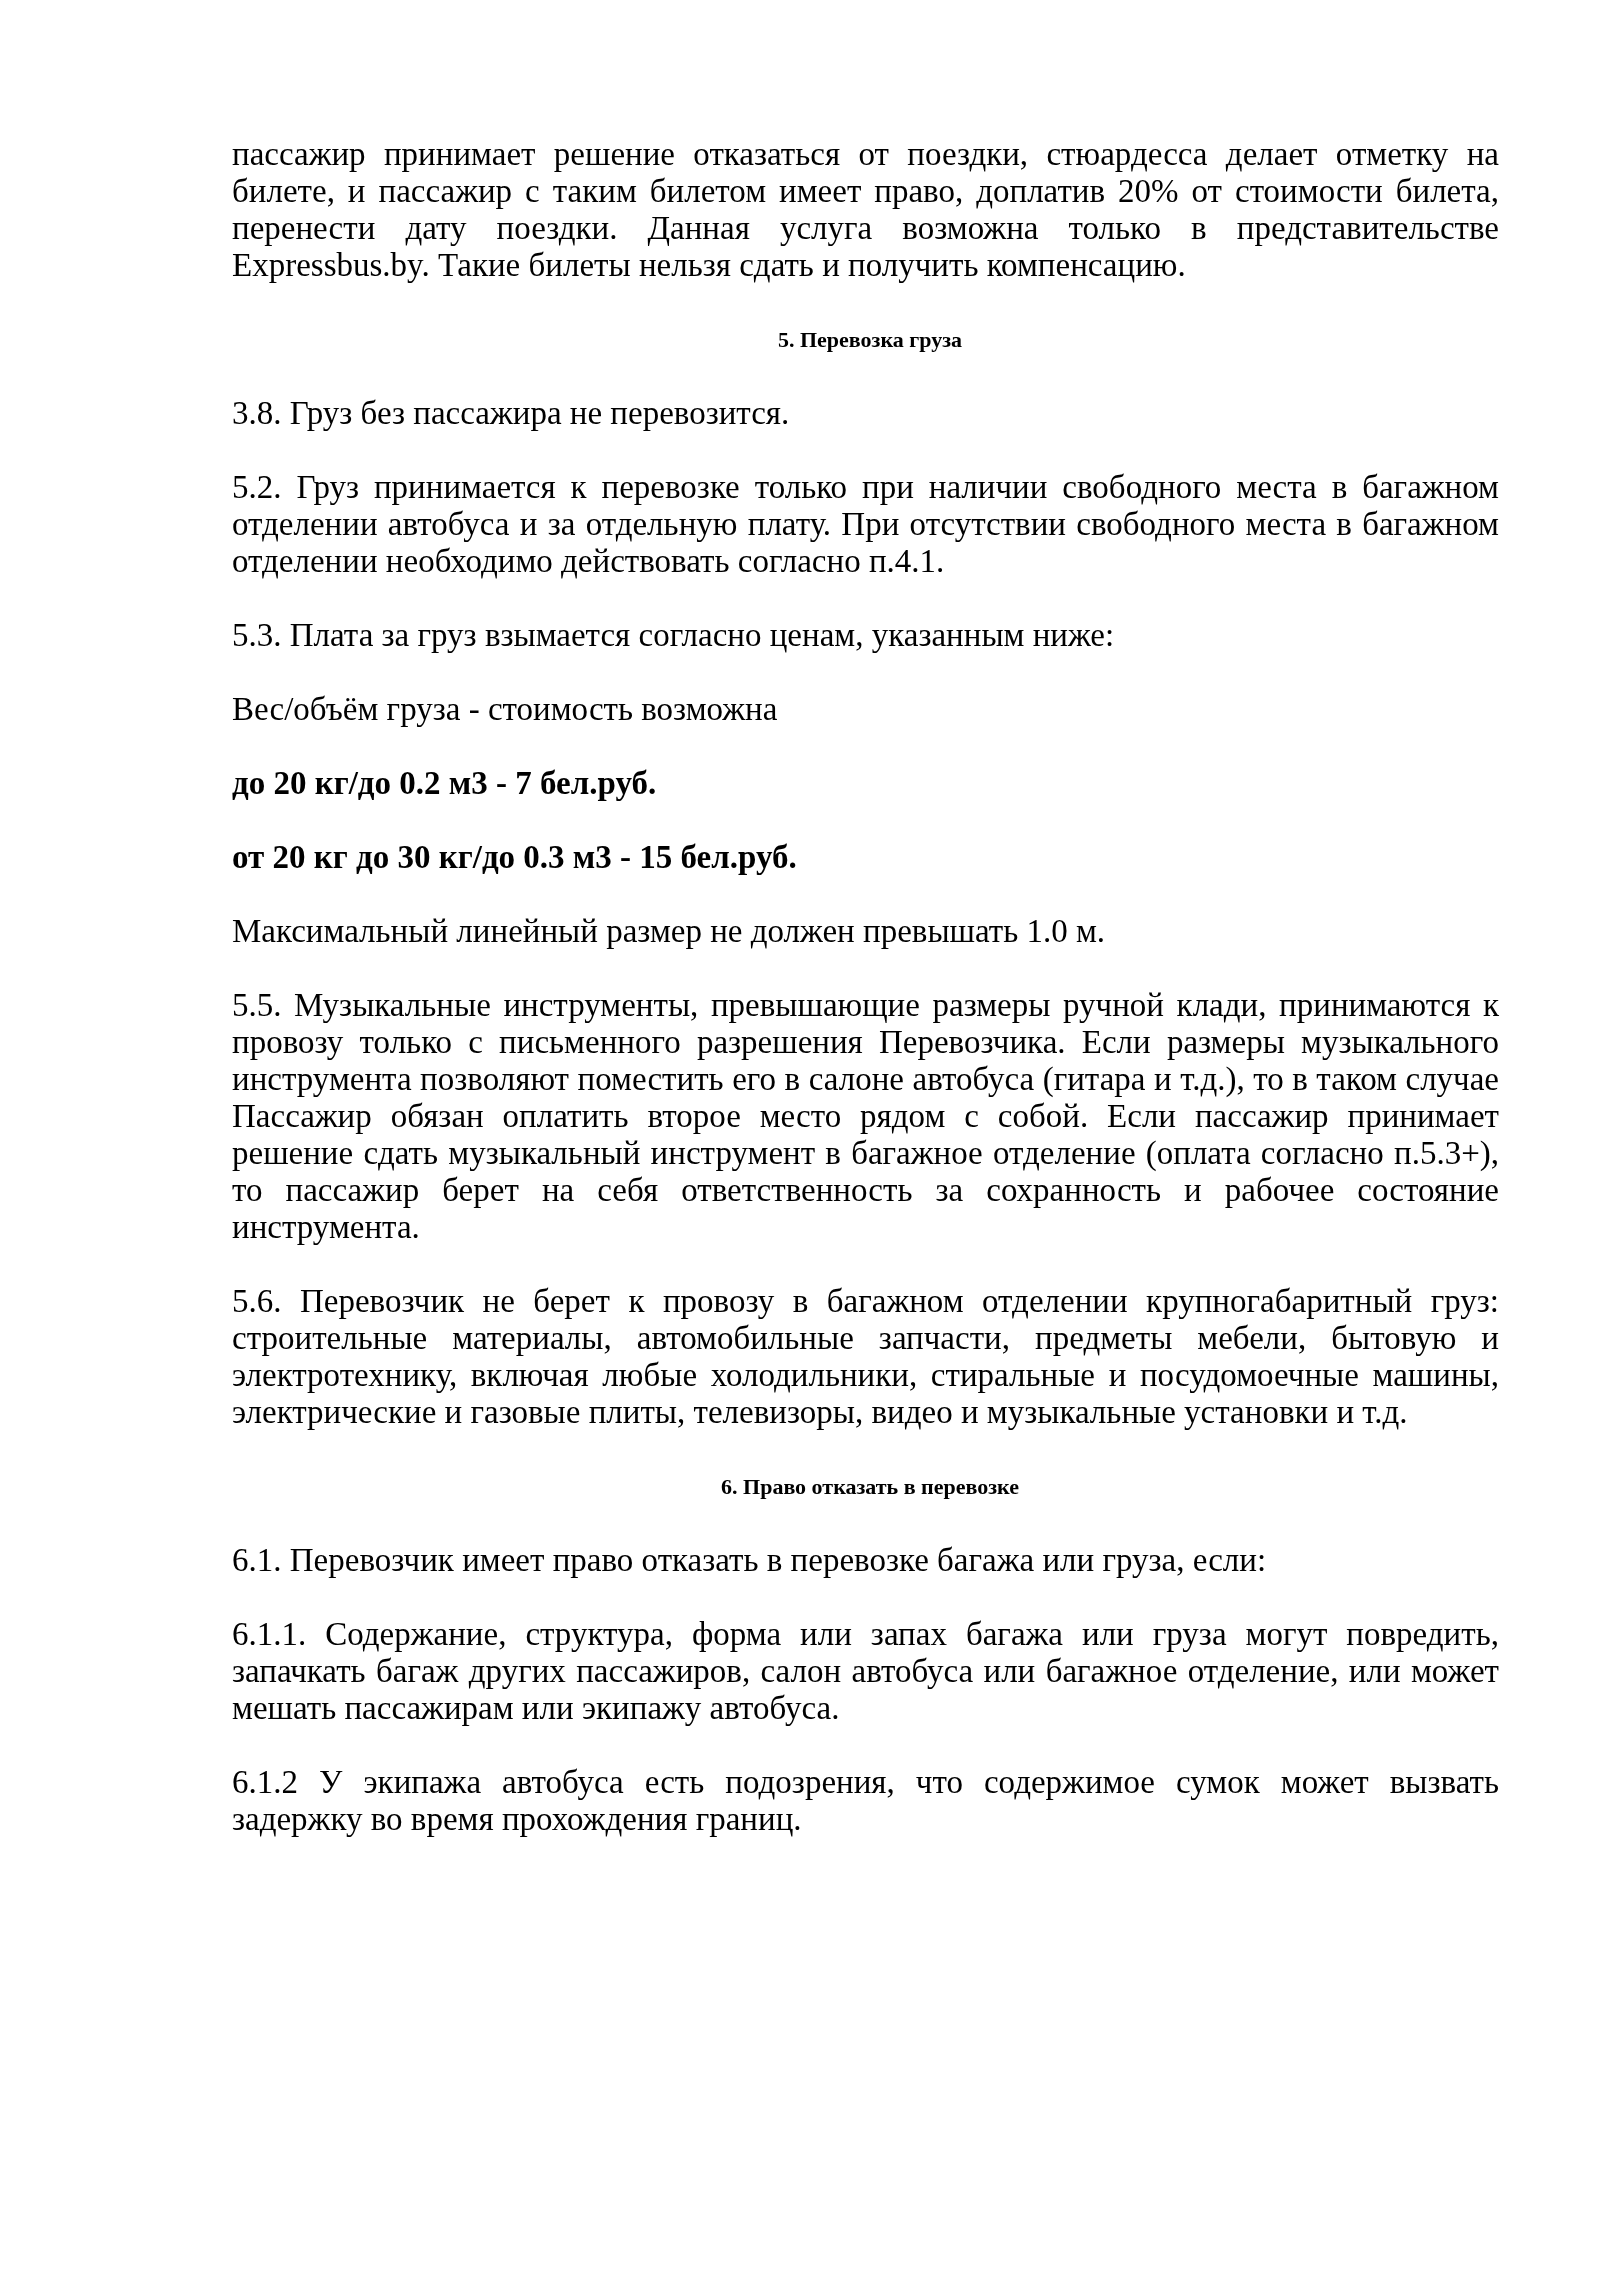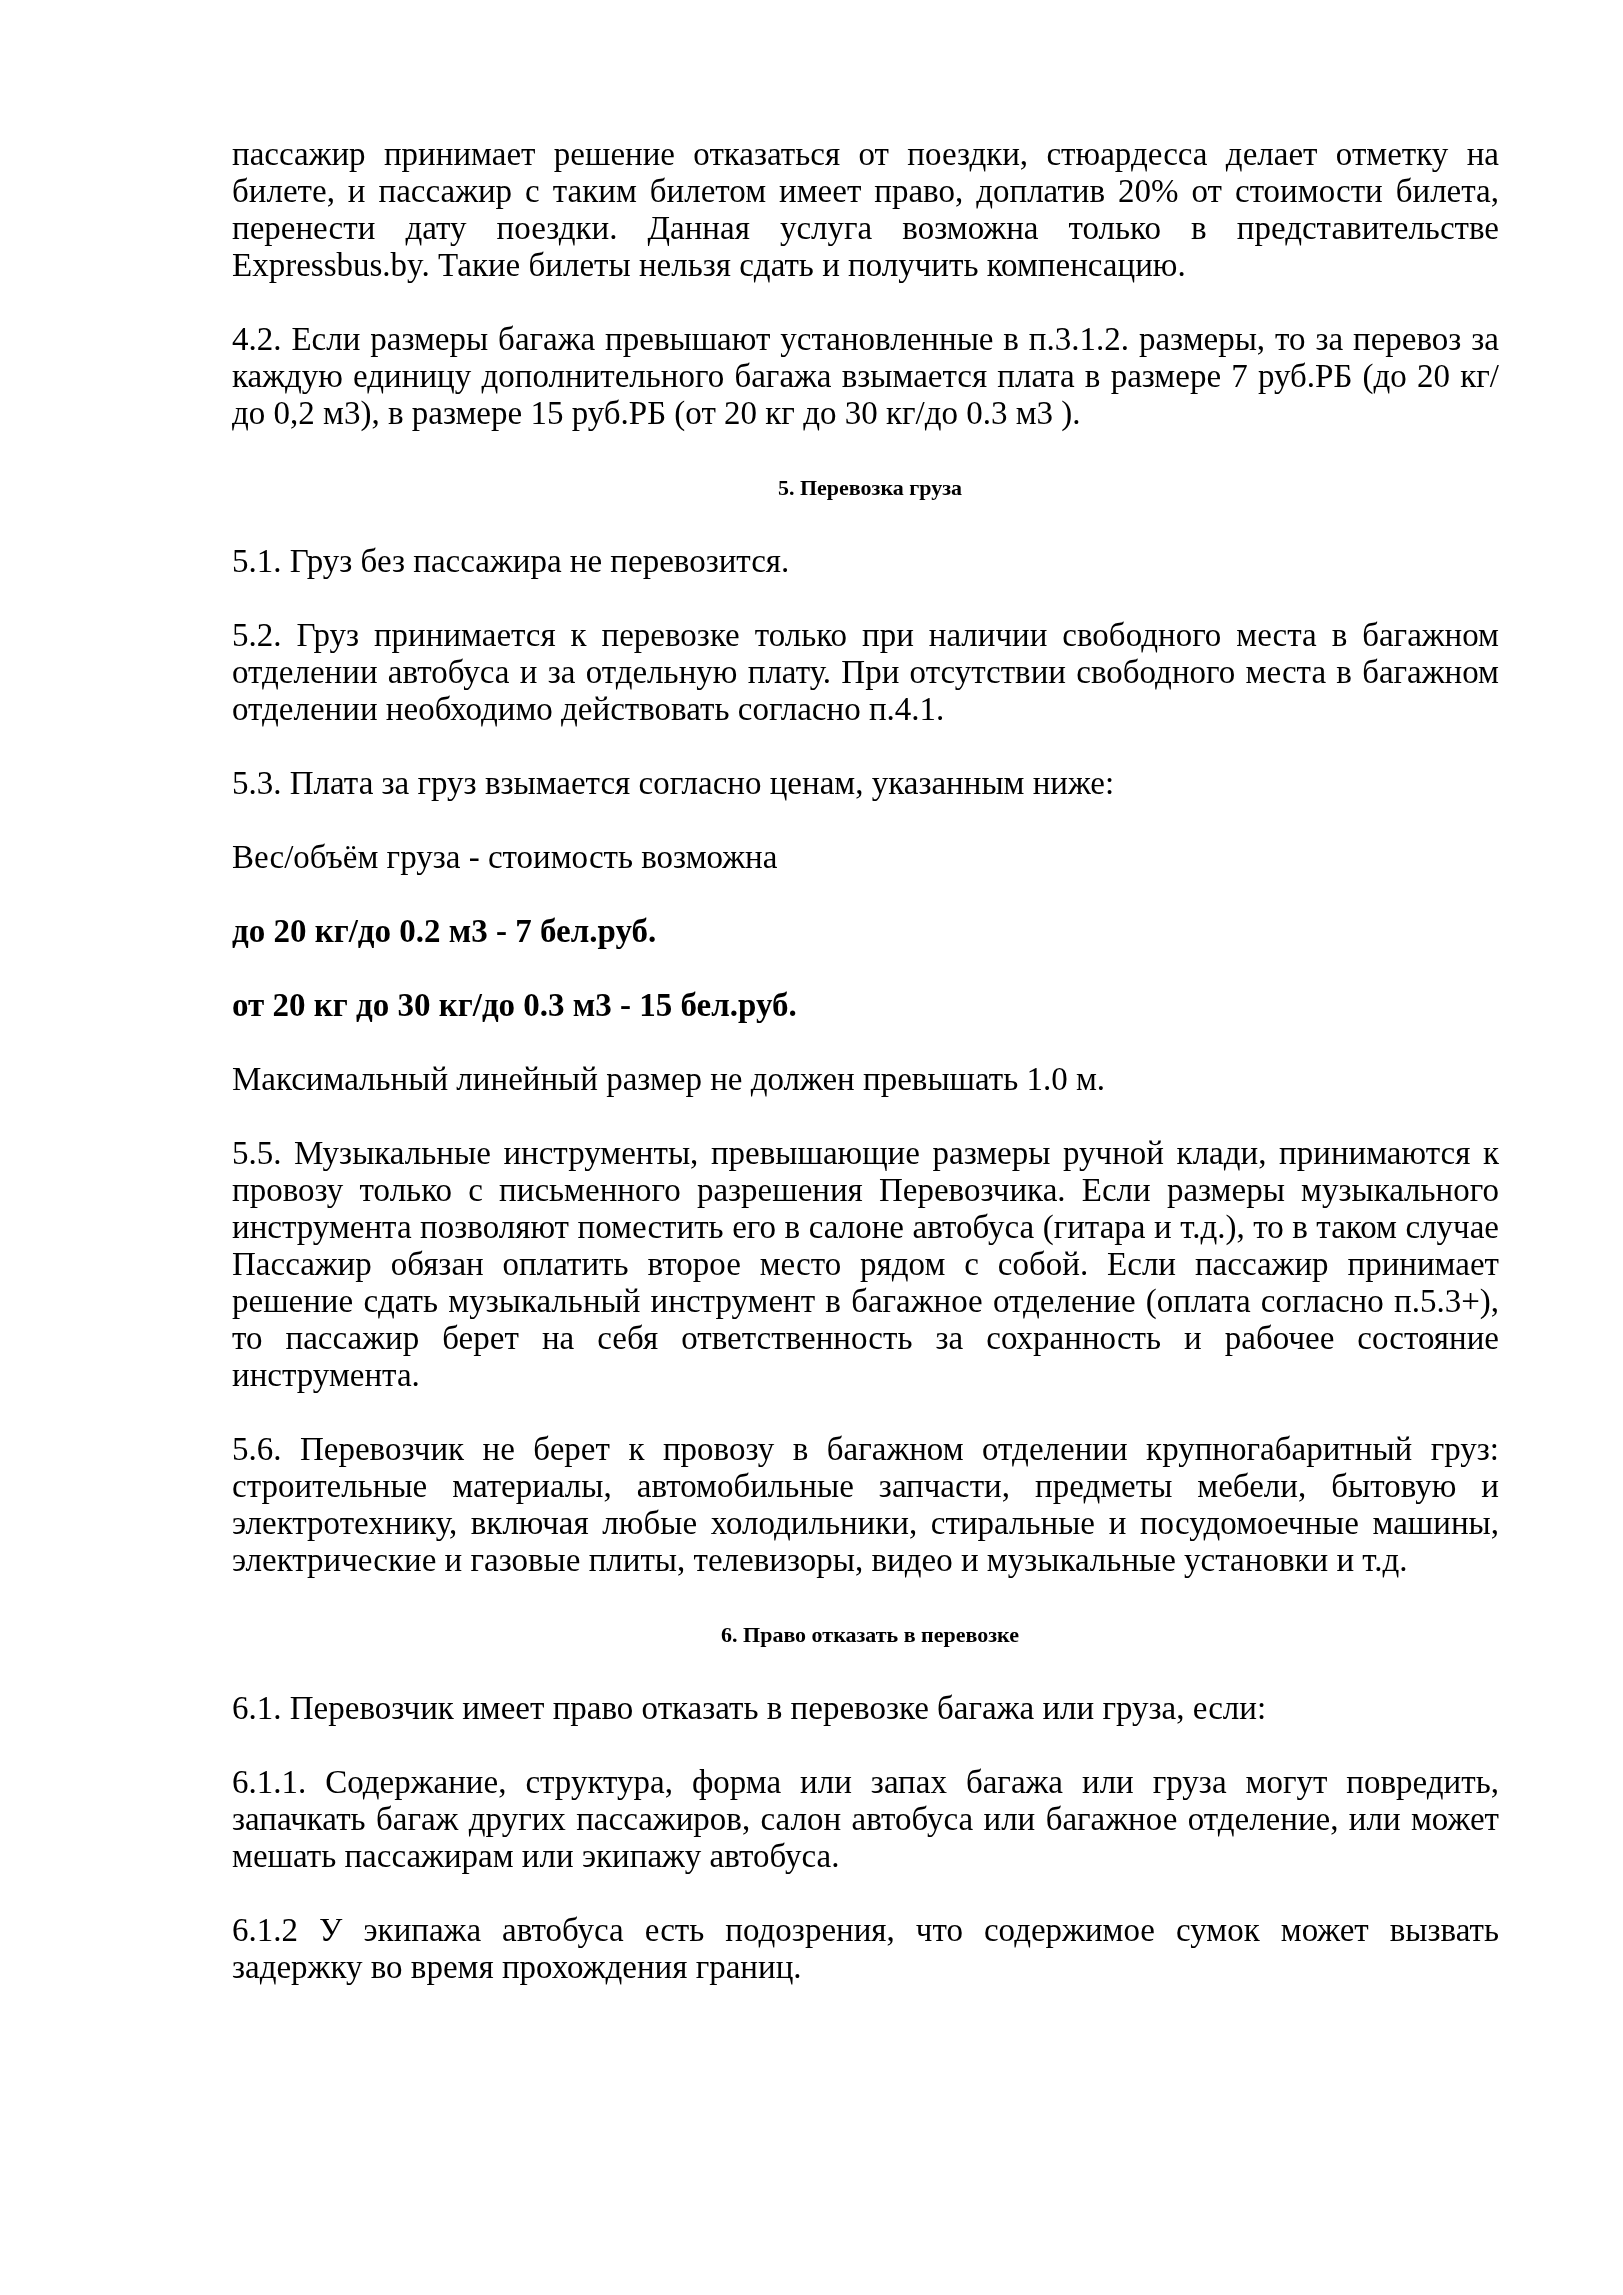--- a/index.html
+++ b/index.html
@@ -38,25 +38,24 @@
     text-align: center;
   }
 </style>
 </head>
 <body>
 
 <main class="doc">
 
   <p class="para">пассажир принимает решение отказаться от поездки, стюардесса делает отметку на билете, и пассажир с таким билетом имеет право, доплатив 20% от стоимости билета, перенести дату поездки. Данная услуга возможна только в представительстве Expressbus.by. Такие билеты нельзя сдать и получить компенсацию.</p>
 
-  <p class="para">4.2. Если размеры багажа превышают установленные в п.3.1.2. размеры, то за перевоз за каждую единицу дополнительного багажа взымается плата в размере 7 руб.РБ (до 20 кг/ до 0,2 м3), в размере 15 руб.РБ (от 20 кг до 30 кг/до 0.3 м3 ).</p>
 
   <h2 class="heading">5. Перевозка груза</h2>
 
-  <p class="para">5.1. Груз без пассажира не перевозится.</p>
+  <p class="para">3.8. Груз без пассажира не перевозится.</p>
 
   <p class="para">5.2. Груз принимается к перевозке только при наличии свободного места в багажном отделении автобуса и за отдельную плату. При отсутствии свободного места в багажном отделении необходимо действовать согласно п.4.1.</p>
 
   <p class="para">5.3. Плата за груз взымается согласно ценам, указанным ниже:</p>
 
   <p class="para">Вес/объём груза - стоимость возможна</p>
 
   <p class="para bold">до 20 кг/до 0.2 м3 - 7 бел.руб.</p>
 
   <p class="para bold">от 20 кг до 30 кг/до 0.3 м3 - 15 бел.руб.</p>

